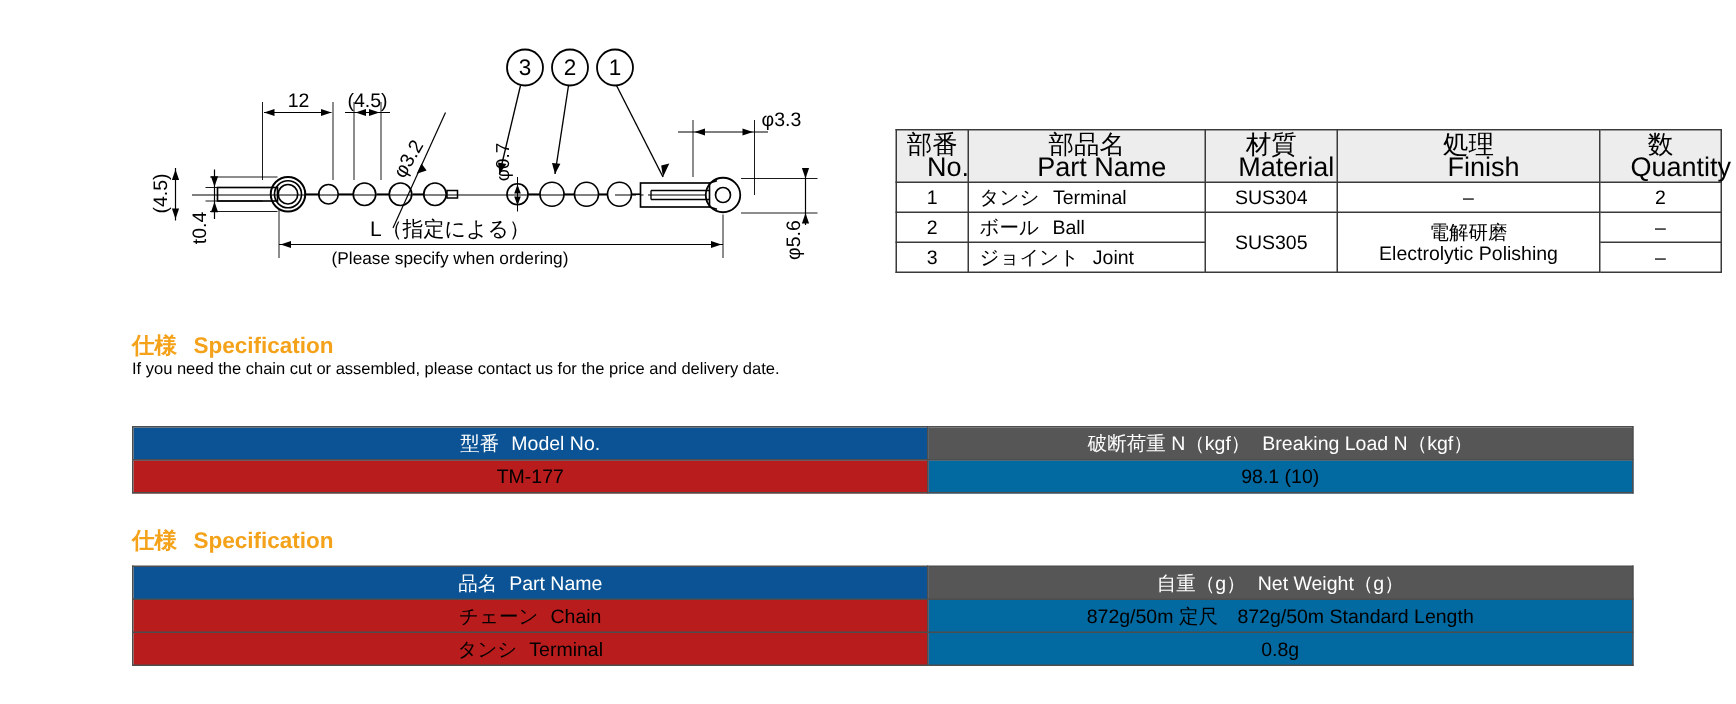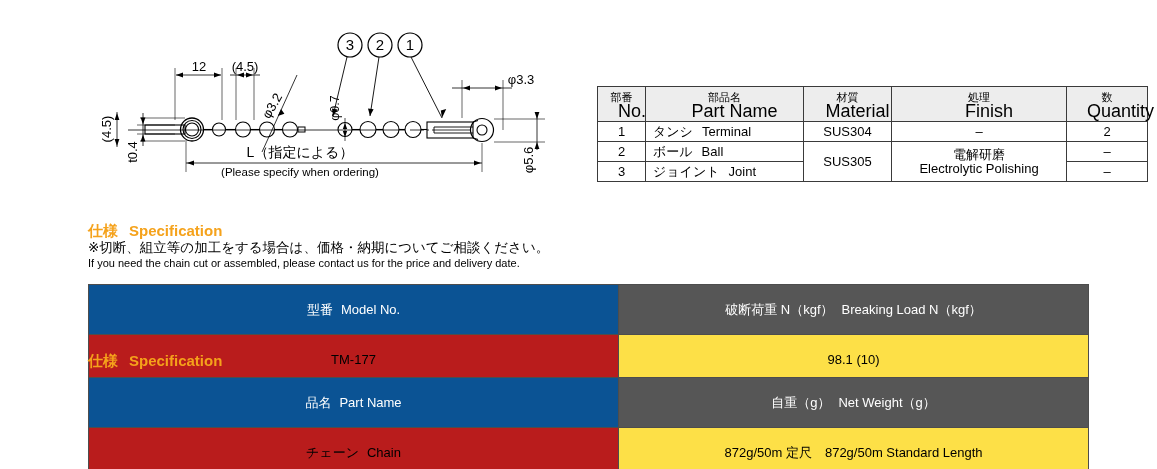--- a/index.html
+++ b/index.html
@@ -62,21 +62,21 @@
     vertical-align: middle;
     font-size: 13px;
     padding: 0;
     line-height: 14px;
     font-weight: normal;
   }
   table.parts thead th {
     background: #ededed;
     height: 34px;
   }
-  table.parts thead th .jp { display: block; font-size: 11px; }
+  table.parts thead th .jp { display: block; font-size: 17px; }
   table.parts thead th .en { display: block; font-size: 18px; padding-left: 20px; }
   table.parts tbody td { height: 19px; background: #ffffff; }
   table.parts tbody td.pname { text-align: left; padding-left: 7px; }
   table.parts tbody td.pname .en { margin-left: 9px; }
 
   
   .spec-head {
     color: #F5A21B;
     font-weight: bold;
     font-size: 15px;
@@ -102,38 +102,38 @@
   
   .dtable {
     position: absolute;
     left: 88px;
     width: 1000px;
     border-collapse: collapse;
     table-layout: fixed;
   }
   .dtable td, .dtable th {
     border: 1px solid #4d4d4d;
-    padding: 14px;
+    padding: 0;
     text-align: center;
     vertical-align: middle;
     font-weight: normal;
     font-size: 13px;
     line-height: 15px;
     height: 21px;
   }
   .dtable th.blue {
     background: #0B5394;
     color: #ffffff;
   }
   .dtable th.gray {
     background: #565656;
     color: #ffffff;
   }
   .dtable td.cell-blue { background: #b91c1c; color: #000; }
-  .dtable td.cell-gray { background: #fde047; color: #000; }
+  .dtable td.cell-gray { background: #0369a1; color: #000; }
   .dtable .en { margin-left: 8px; }
 
   #table-model { top: 284px; }
   #spec2 { position: absolute; left: 88px; top: 352px; }
   #table-weight { top: 377px; }
 </style>
 </head>
 <body>
 
 <div id="drawing">
@@ -316,21 +316,20 @@
         <td>3</td>
         <td class="pname"><span>ジョイント</span><span class="en">Joint</span></td>
         <td>–</td>
       </tr>
     </tbody>
   </table>
 </div>
 
 <div id="spec1">
   <div class="spec-head"><span>仕様</span><span class="en">Specification</span></div>
-  <div class="note-jp">※切断、組立等の加工をする場合は、価格・納期についてご相談ください。</div>
   <div class="note-en">If you need the chain cut or assembled, please contact us for the price and delivery date.</div>
 </div>
 
 <table class="dtable" id="table-model">
   <colgroup>
       <col style="width:530px">
       <col style="width:470px">
     </colgroup>
   <thead>
     <tr>

